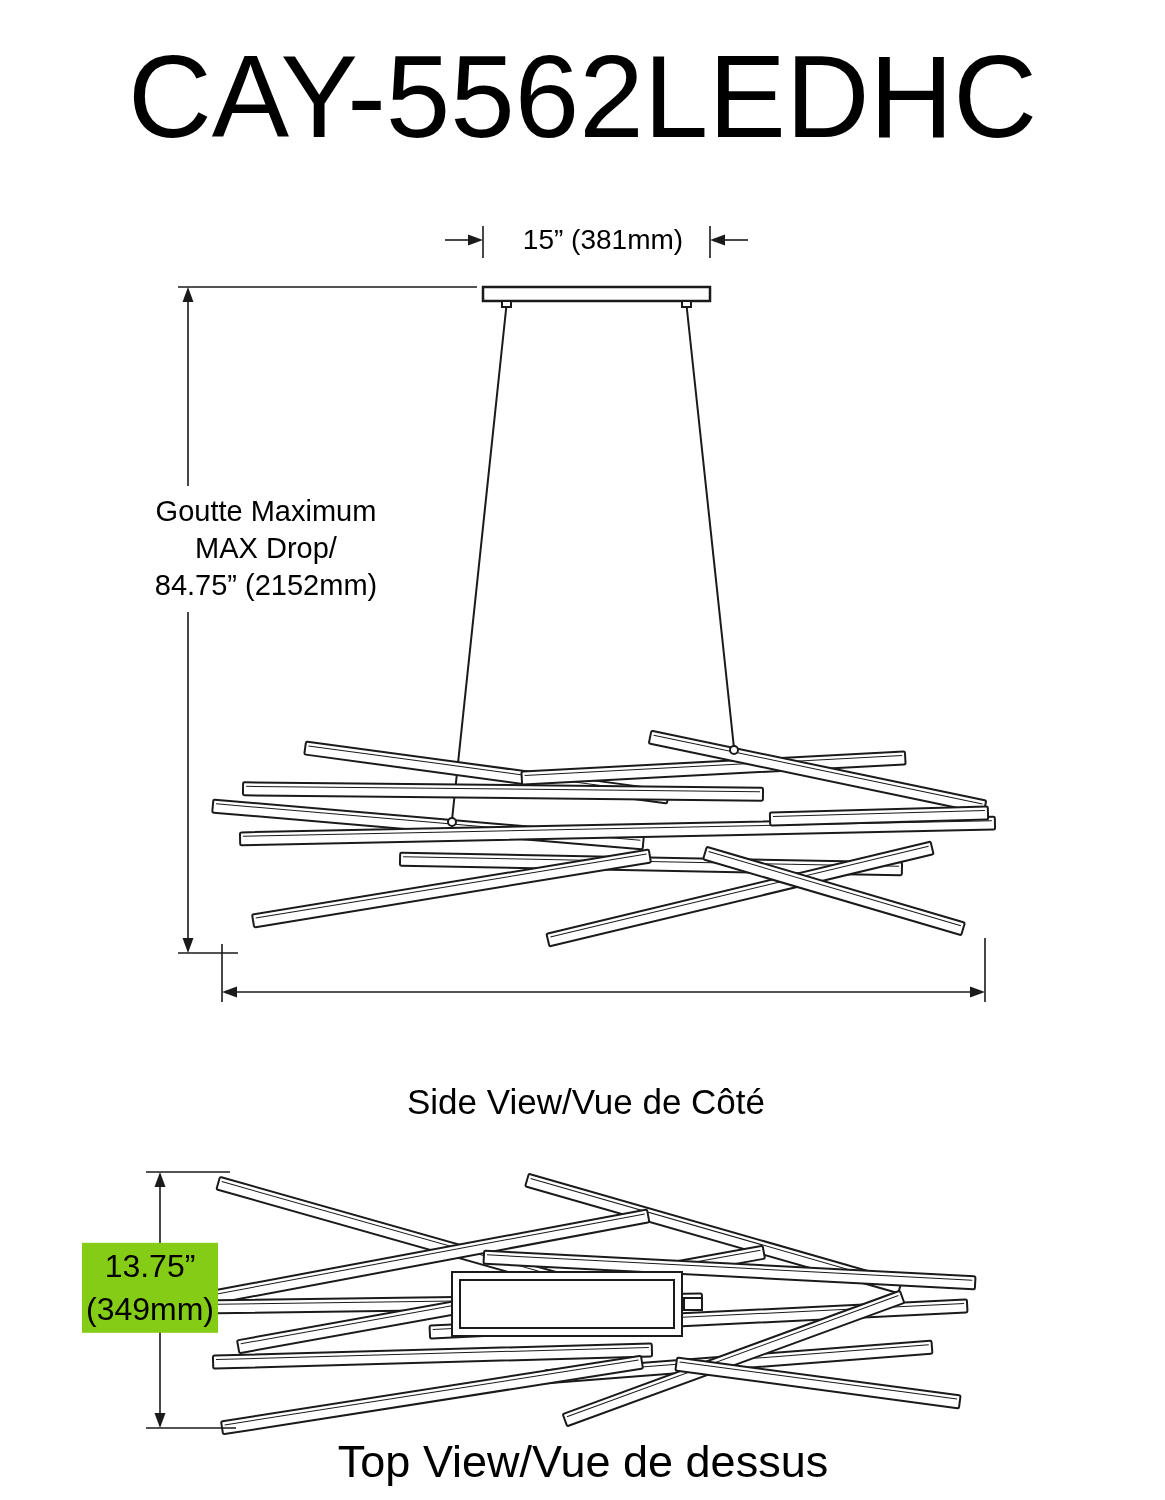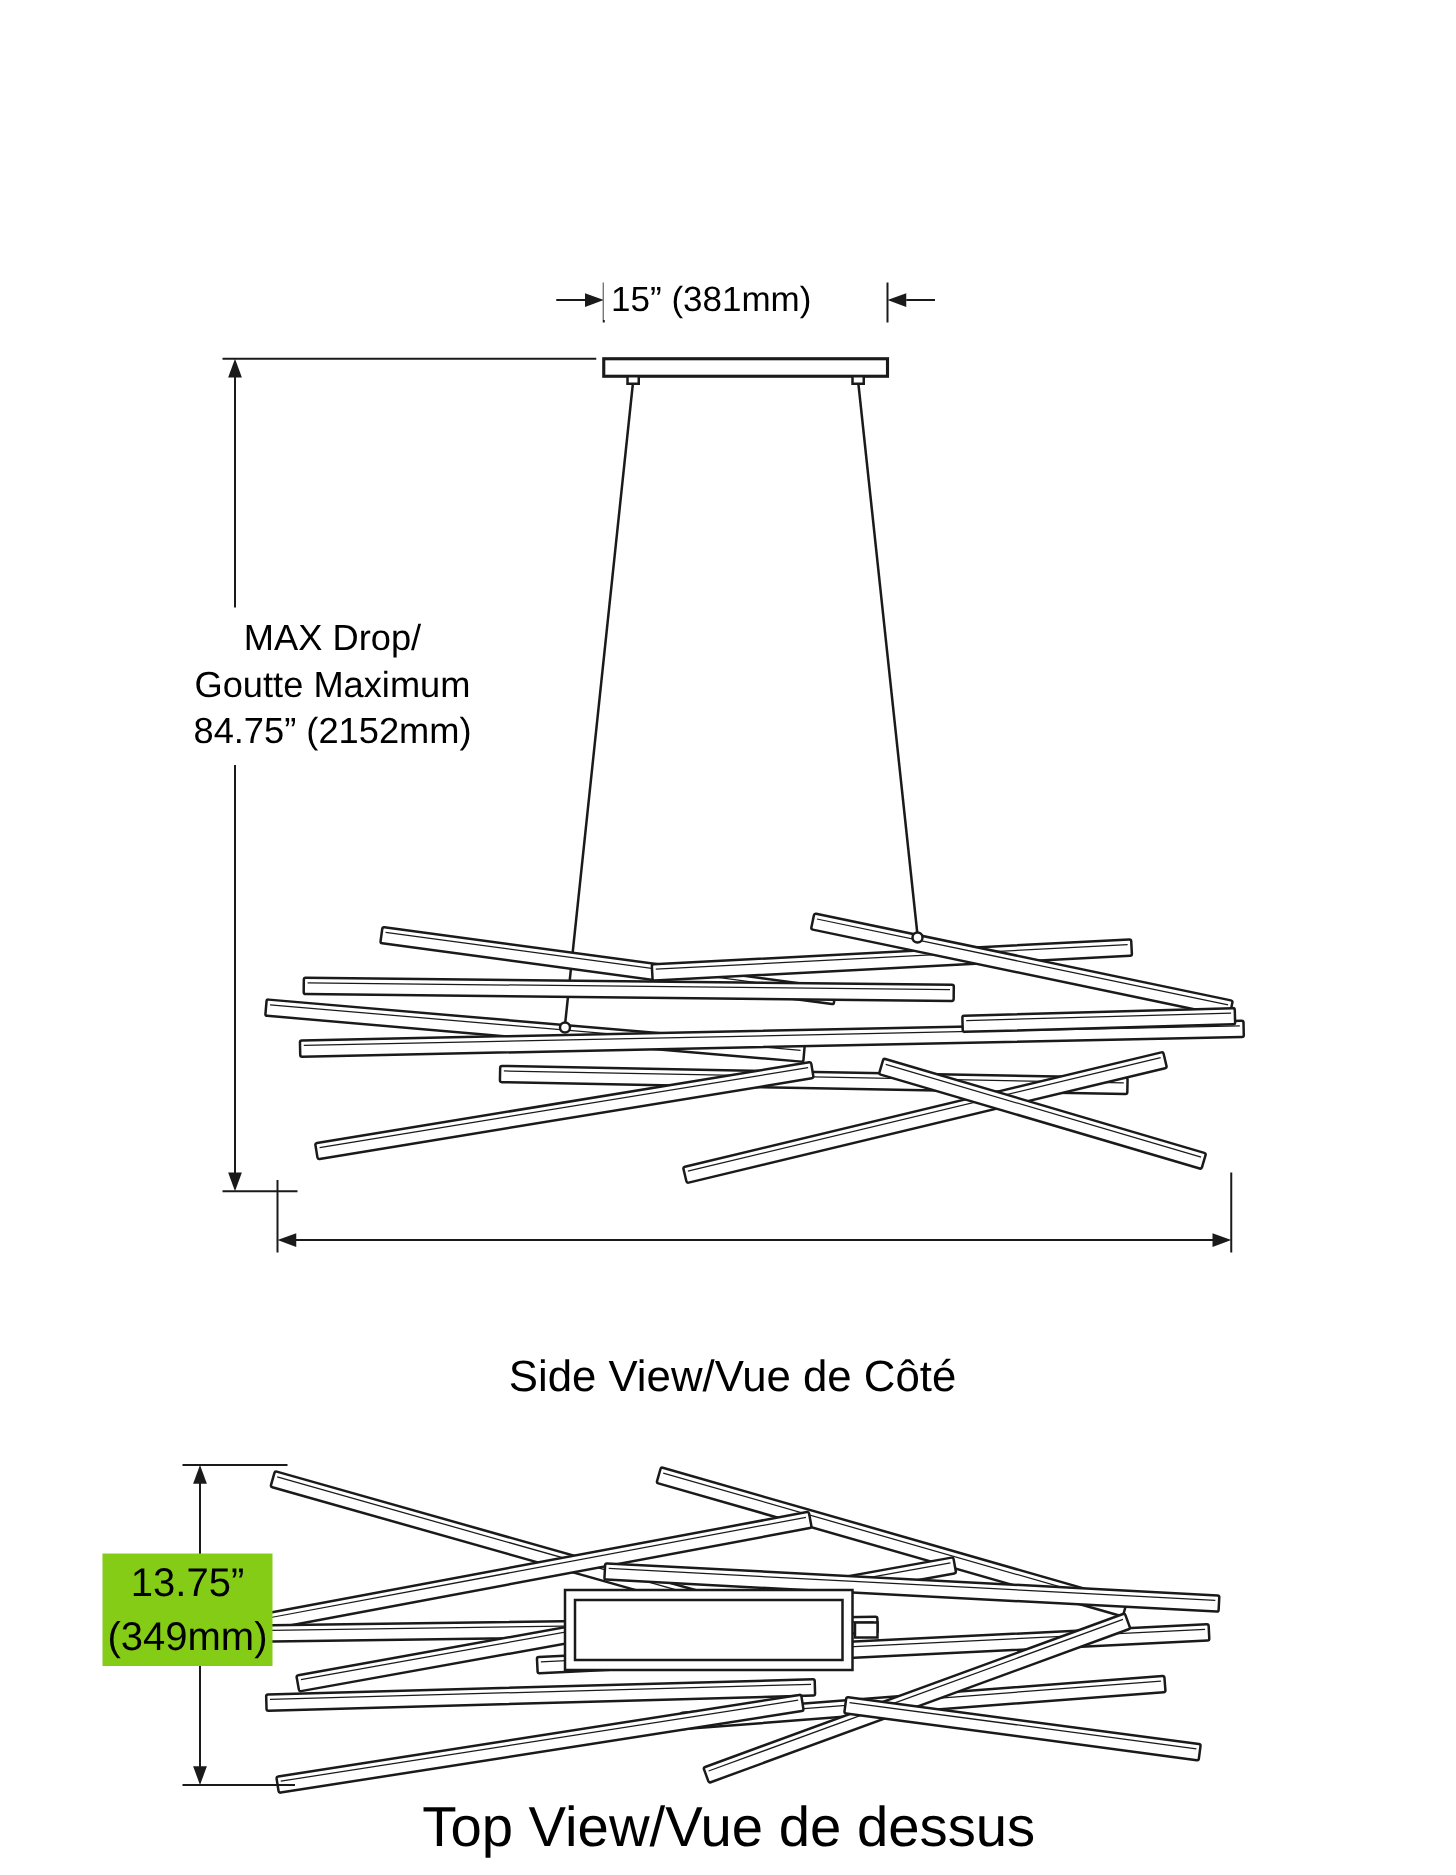--- a/index.html
+++ b/index.html
@@ -10,41 +10,42 @@
     overflow:hidden;
   }
   .title {
     position:absolute; top:30px; left:0; width:100%;
     text-align:center; font-size:116px; font-weight:400;
     white-space:nowrap; color:#000;
   }
   svg.drawing { position:absolute; left:0; top:0; }
   .lbl { position:absolute; transform:translate(-50%,-50%);
          white-space:nowrap; text-align:center; color:#000; }
-  .dim-canopy  { left:569px;  top:240px;  font-size:28px; background:#fff; padding:0 6px; }
+  .dim-canopy  { left:603px;  top:240px;  font-size:28px; background:#fff; padding:0 6px; }
   .max-drop    { left:266px;  top:549px;  font-size:29px; line-height:1.28; }
   .dim-width   { left:601px;  top:988px;  font-size:30px; background:#fff; padding:0 12px; }
   .caption-side{ left:586px;  top:1064px; font-size:35px;margin-top:38px; }
   .dim-depth   { left:150px;  top:1288px; font-size:32px; line-height:1.35; background:#84cc16; padding:2px 4px; }
   .caption-top { left:583px;  top:1462px; font-size:45px; }
 
   .dl  { stroke:#1a1a1a; stroke-width:1.6; fill:none; }
   .ah  { fill:#1a1a1a; stroke:none; }
   .wire { stroke:#1a1a1a; stroke-width:2; fill:none; }
   .hw  { fill:#fff; stroke:#1a1a1a; stroke-width:2; }
   .canopy-rect { fill:#fff; stroke:#1a1a1a; stroke-width:2.5; }
   .rod rect { fill:#fff; stroke:#1a1a1a; stroke-width:2; }
   .rod line { stroke:#1a1a1a; stroke-width:1; }
   .box { fill:#fff; stroke:#1a1a1a; stroke-width:2; }
 </style>
 </head>
 <body>
 
 <div class="page">
 
+  <h1 class="title">CAY-5562LEDHC</h1>
 
   <svg class="drawing" width="1165" height="1500" viewBox="0 0 1165 1500">
 
     <g>
       <line class="dl" x1="483" y1="226" x2="483" y2="258"></line>
       <line class="dl" x1="710" y1="226" x2="710" y2="258"></line>
       <line class="dl" x1="445" y1="240" x2="469" y2="240"></line>
       <polygon class="ah" points="483,240 468,234.5 468,245.5"></polygon>
       <line class="dl" x1="725" y1="240" x2="748" y2="240"></line>
       <polygon class="ah" points="710,240 725,234.5 725,245.5"></polygon>
@@ -187,22 +188,22 @@
       <line class="dl" x1="160" y1="1186" x2="160" y2="1246"></line>
       <line class="dl" x1="160" y1="1332" x2="160" y2="1414"></line>
       <polygon class="ah" points="160,1172 154.5,1187 165.5,1187"></polygon>
       <polygon class="ah" points="160,1428 154.5,1413 165.5,1413"></polygon>
     </g>
   </svg>
 
   <div class="lbl dim-canopy">15” (381mm)</div>
 
   <div class="lbl max-drop">
+    <div>Goutte Maximum</div>
     <div>MAX Drop/</div>
-    <div>Goutte Maximum</div>
     <div>84.75” (2152mm)</div>
   </div>
 
 
   <div class="lbl caption-side">Side View/Vue de Côté</div>
 
   <div class="lbl dim-depth">
     <div>13.75”</div>
     <div>(349mm)</div>
   </div>

